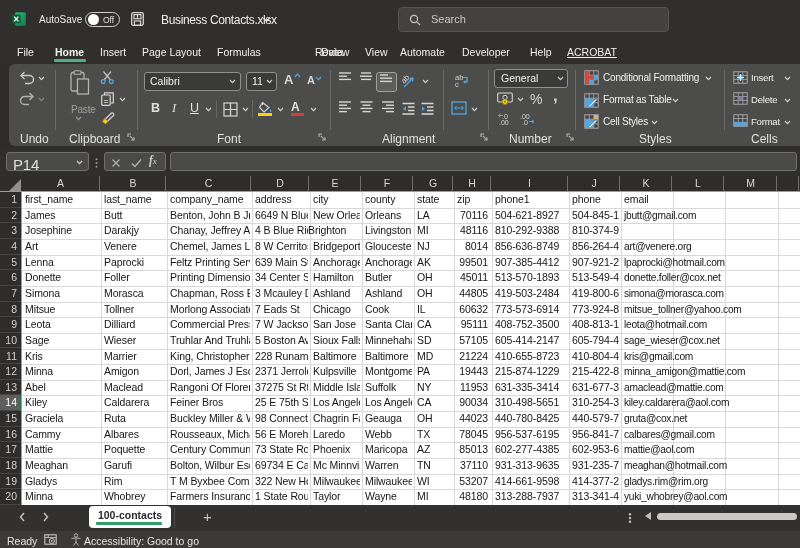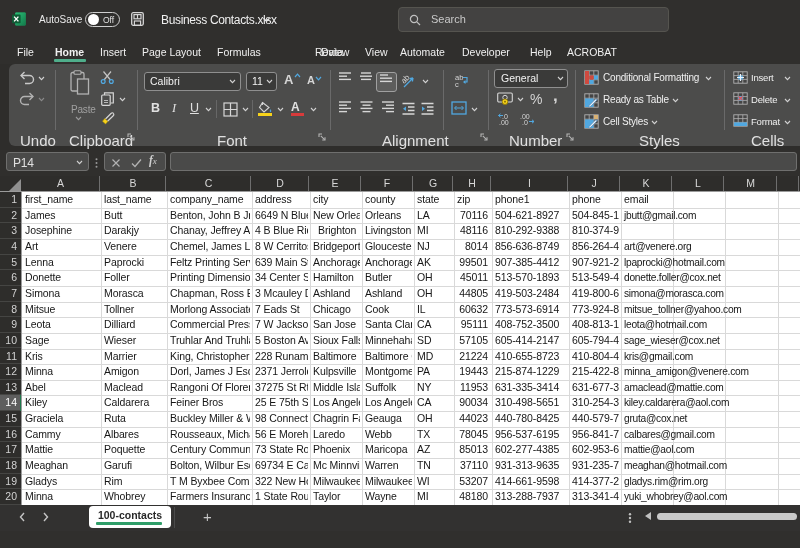--- a/index.html
+++ b/index.html
@@ -12,21 +12,21 @@
 #toggle .lab{position:absolute;left:17px;top:1.5px;font-size:8.5px;color:#e0e0e0}
 #fname{position:absolute;left:161px;top:13px;font-size:12px;letter-spacing:-0.35px;color:#f0f0f0}
 #searchbox{position:absolute;left:398px;top:7px;width:271px;height:25px;background:#434241;border:1px solid #55544f;border-radius:4px}
 #searchbox span{position:absolute;left:32px;top:5px;font-size:11px;color:#c9c9c9}
 
 #menubar{position:absolute;left:0;top:40px;width:800px;height:24px;background:#302f2d}
 .mtab{position:absolute;top:5.5px;font-size:10.5px;color:#f0f0f0;white-space:nowrap}
 
 #ribboncard{position:absolute;left:9px;top:64px;width:791px;height:82px;background:#4c4c4b;border-radius:6px 0 0 6px}
 .gsep{position:absolute;top:6px;width:1px;height:60px;background:#6a6a6a}
-.glab{position:absolute;top:68px;font-size:15px;color:#e0e0e0;text-align:left;white-space:nowrap}
+.glab{position:absolute;top:68px;font-size:12px;color:#e0e0e0;text-align:left;white-space:nowrap}
 .launch{position:absolute;top:69px;width:8px;height:8px}
 .ric{position:absolute}
 .combo{position:absolute;border:1px solid #8f8f8f;border-radius:3px;background:#3a3a39;color:#f2f2f2;font-size:10.5px}
 .btxt{position:absolute;font-size:10px;color:#f0f0f0;white-space:nowrap;letter-spacing:-0.2px}
 
 #fbar{position:absolute;left:0;top:150px;width:800px;height:26px;background:#302f2d}
 .fbox{position:absolute;top:2px;height:19px;background:#4a4a49;border:1px solid #6f6f6e;border-radius:3px}
 
 #grid{position:absolute;left:0;top:176px;width:800px;height:329px;background:#2e2d2b;overflow:hidden}
 .gv{position:absolute;top:16px;width:1px;height:313px;background:#d9d9d9}
@@ -87,21 +87,21 @@
 <span class="mtab" style="left:55px;font-weight:bold;">Home</span>
 <span class="mtab" style="left:100px;">Insert</span>
 <span class="mtab" style="left:142px;">Page Layout</span>
 <span class="mtab" style="left:217px;">Formulas</span>
 <span class="mtab" style="left:277px;padding-left:44px;">Data</span>
 <span class="mtab" style="left:315px;">Review</span>
 <span class="mtab" style="left:365px;">View</span>
 <span class="mtab" style="left:400px;">Automate</span>
 <span class="mtab" style="left:462px;">Developer</span>
 <span class="mtab" style="left:530px;">Help</span>
-<span class="mtab" style="left:567px;">ACROBAT</span>
+<span class="mtab" style="left:567px;text-decoration:underline;">ACROBAT</span>
 <div style="position:absolute;left:54px;top:19px;width:32px;height:2.5px;background:#4fae8b;border-radius:1px"></div>
 </div>
 <div style="position:absolute;left:0;top:64px;width:800px;height:86px;background:#2e2d2b"></div>
 <div id="ribboncard"></div>
 <div id="ribbon" style="position:absolute;left:0;top:64px;width:800px;height:82px">
 <svg class="ric" style="left:19px;top:6px" width="16" height="15" viewBox="0 0 16 15">
         <path d="M2 5.5 H10.5 A4 4 0 0 1 10.5 13.5 H6" fill="none" stroke="#c9c9c9" stroke-width="1.4"></path>
         <path d="M5.5 2 L2 5.5 L5.5 9" fill="none" stroke="#c9c9c9" stroke-width="1.4"></path>
       </svg>
 <svg class="ric" style="left:38px;top:12px" width="7" height="5" viewBox="0 0 7 5">
@@ -316,21 +316,21 @@
 <div class="btxt" style="left:603px;top:8px">Conditional Formatting</div>
 <svg class="ric" style="left:705px;top:12px" width="7" height="5" viewBox="0 0 7 5">
         <path d="M1 1 L3.5 3.6 L6 1" fill="none" stroke="#d2d2d2" stroke-width="1.1"></path>
       </svg>
 <svg class="ric" style="left:584px;top:29px" width="15" height="15" viewBox="0 0 15 15">
         <rect x="0.8" y="0.8" width="13.4" height="13.4" fill="#454545" stroke="#b2b2b2" stroke-width="0.9"></rect>
         <path d="M0.8 5.2 H14.2 M0.8 9.8 H14.2 M5.2 0.8 V14.2 M9.8 0.8 V14.2" stroke="#b2b2b2" stroke-width="0.8"></path>
         <rect x="1" y="5.4" width="8.6" height="8.6" fill="#51a8e0"></rect>
         <path d="M13.5 6.5 L7 13 L4.8 14.6 L5.2 12.4 L11.5 6 Z" fill="#e9f2fa" stroke="#5a88b0" stroke-width="0.7"></path>
       </svg>
-<div class="btxt" style="left:603px;top:30px">Ready as Table</div>
+<div class="btxt" style="left:603px;top:30px">Format as Table</div>
 <svg class="ric" style="left:672px;top:34px" width="7" height="5" viewBox="0 0 7 5">
         <path d="M1 1 L3.5 3.6 L6 1" fill="none" stroke="#d2d2d2" stroke-width="1.1"></path>
       </svg>
 <svg class="ric" style="left:584px;top:50px" width="15" height="15" viewBox="0 0 15 15">
         <rect x="0.8" y="0.8" width="13.4" height="13.4" fill="#454545" stroke="#b2b2b2" stroke-width="0.9"></rect>
         <path d="M0.8 5.2 H14.2 M0.8 9.8 H14.2 M5.2 0.8 V14.2 M9.8 0.8 V14.2" stroke="#b2b2b2" stroke-width="0.8"></path>
         <rect x="1" y="5.4" width="8.6" height="8.6" fill="#51a8e0"></rect>
         <rect x="10" y="1" width="4" height="4" fill="#d8b173"></rect>
         <path d="M13.5 6.5 L7 13 L4.8 14.6 L5.2 12.4 L11.5 6 Z" fill="#e9f2fa" stroke="#5a88b0" stroke-width="0.7"></path>
       </svg>
@@ -366,21 +366,21 @@
         <rect x="1" y="8.4" width="13" height="3.6" fill="#51a8e0"></rect>
       </svg>
 <div class="btxt" style="left:751px;top:52px;font-size:9.5px">Format</div>
 <svg class="ric" style="left:784px;top:56px" width="7" height="5" viewBox="0 0 7 5">
         <path d="M1 1 L3.5 3.6 L6 1" fill="none" stroke="#d2d2d2" stroke-width="1.1"></path>
       </svg>
 <div class="glab" style="left:751px">Cells</div>
 </div>
 <div id="fbar">
 <div class="fbox" style="left:6px;width:83px"></div>
-<div class="btxt" style="left:13px;top:6px;font-size:12px;color:#e0e0e0">P14</div>
+<div class="btxt" style="left:13px;top:6px;font-size:15px;color:#e0e0e0">P14</div>
 <svg class="ric" style="left:76px;top:10px" width="7" height="5" viewBox="0 0 7 5">
         <path d="M1 1 L3.5 3.6 L6 1" fill="none" stroke="#d0d0d0" stroke-width="1.1"></path>
       </svg>
 <svg class="ric" style="left:95px;top:8px" width="3" height="10" viewBox="0 0 3 10">
         <circle cx="1.5" cy="1.2" r="1" fill="#999"></circle>
         <circle cx="1.5" cy="5" r="1" fill="#999"></circle>
         <circle cx="1.5" cy="8.8" r="1" fill="#999"></circle>
       </svg>
 <div class="fbox" style="left:104px;width:62px"></div>
 <svg class="ric" style="left:111px;top:8px" width="10" height="10" viewBox="0 0 10 10">
@@ -491,21 +491,21 @@
         <span class="cz" style="left:454px;width:34px">70116</span>
         <span class="cc" style="left:495px;width:72px">504-621-8927</span>
         <span class="cc" style="left:572px;width:47px">504-845-1427</span>
         <span class="ce" style="left:624px">jbutt@gmail.com</span>
       </div>
 <div class="cr" style="top:47.30px;height:15.65px">
         <span class="cc" style="left:25px;width:74px">Josephine</span>
         <span class="cc" style="left:104px;width:61px">Darakjy</span>
         <span class="cc" style="left:170px;width:80px">Chanay, Jeffrey A Esq</span>
         <span class="cc" style="left:255px;width:53px">4 B Blue Ridge Blvd</span>
-        <span class="cc" style="left:318px;width:47px">Brighton</span>
+        <span class="cc" style="left:308px;width:47px">Brighton</span>
         <span class="cc" style="left:365px;width:47px">Livingston</span>
         <span class="cc" style="left:417px;width:35px">MI</span>
         <span class="cz" style="left:454px;width:34px">48116</span>
         <span class="cc" style="left:495px;width:72px">810-292-9388</span>
         <span class="cc" style="left:572px;width:47px">810-374-9840</span>
       </div>
 <div class="cr" style="top:62.95px;height:15.65px">
         <span class="cc" style="left:25px;width:74px">Art</span>
         <span class="cc" style="left:104px;width:61px">Venere</span>
         <span class="cc" style="left:170px;width:80px">Chemel, James L Cpa</span>
@@ -613,21 +613,21 @@
         <span class="cc" style="left:25px;width:74px">Minna</span>
         <span class="cc" style="left:104px;width:61px">Amigon</span>
         <span class="cc" style="left:170px;width:80px">Dorl, James J Esq</span>
         <span class="cc" style="left:255px;width:53px">2371 Jerrold Ave</span>
         <span class="cc" style="left:313px;width:47px">Kulpsville</span>
         <span class="cc" style="left:365px;width:47px">Montgomery</span>
         <span class="cc" style="left:417px;width:35px">PA</span>
         <span class="cz" style="left:454px;width:34px">19443</span>
         <span class="cc" style="left:495px;width:72px">215-874-1229</span>
         <span class="cc" style="left:572px;width:47px">215-422-8694</span>
-        <span class="ce" style="left:624px">minna_amigon@venere.com</span>
+        <span class="ce" style="left:624px">minna_amigon@mattie.com</span>
       </div>
 <div class="cr" style="top:203.80px;height:15.65px">
         <span class="cc" style="left:25px;width:74px">Abel</span>
         <span class="cc" style="left:104px;width:61px">Maclead</span>
         <span class="cc" style="left:170px;width:80px">Rangoni Of Florence</span>
         <span class="cc" style="left:255px;width:53px">37275 St  Rt 17m M</span>
         <span class="cc" style="left:313px;width:47px">Middle Island</span>
         <span class="cc" style="left:365px;width:47px">Suffolk</span>
         <span class="cc" style="left:417px;width:35px">NY</span>
         <span class="cz" style="left:454px;width:34px">11953</span>
@@ -740,12 +740,26 @@
 <div class="abs" style="left:203px;top:3px;font-size:15px;color:#c5c5c5">+</div>
 <svg class="ric" style="left:628px;top:508px" width="0" height="0" viewBox="0 0 1 1"></svg>
 <svg class="ric" style="left:628px;top:8px" width="4" height="10" viewBox="0 0 4 10">
         <circle cx="2" cy="1.3" r="1.2" fill="#c0c0c0"></circle>
         <circle cx="2" cy="5" r="1.2" fill="#c0c0c0"></circle>
         <circle cx="2" cy="8.7" r="1.2" fill="#c0c0c0"></circle>
       </svg>
 <div class="abs" style="left:645px;top:7px;width:0;height:0;border-top:4.5px solid transparent;border-bottom:4.5px solid transparent;border-right:6px solid #c0c0c0"></div>
 <div class="abs" style="left:657px;top:8px;width:140px;height:7px;background:#c9c9c9;border-radius:3.5px"></div>
 </div>
+<div id="statusbar">
+<div class="abs" style="left:7px;top:4px">Ready</div>
+<svg class="ric" style="left:44px;top:3px" width="13" height="11" viewBox="0 0 13 11">
+        <rect x="0.8" y="0.8" width="11.4" height="9.4" fill="none" stroke="#c5c5c5" stroke-width="1.1"></rect>
+        <path d="M0.8 3.6 H12.2 M4.2 0.8 V3.6" stroke="#c5c5c5" stroke-width="0.9"></path>
+        <circle cx="7.8" cy="7" r="2.6" fill="none" stroke="#c5c5c5" stroke-width="1"></circle>
+        <circle cx="7.8" cy="7" r="0.9" fill="#c5c5c5"></circle>
+      </svg>
+<svg class="ric" style="left:70px;top:2px" width="12" height="13" viewBox="0 0 12 13">
+        <circle cx="6" cy="2.4" r="1.7" fill="none" stroke="#b5b5b5" stroke-width="1"></circle>
+        <path d="M1.5 5.5 Q6 4.3 10.5 5.5 M6 5.2 V9 M6 9 L3.5 12.5 M6 9 L8.5 12.5" fill="none" stroke="#b5b5b5" stroke-width="1"></path>
+      </svg>
+<div class="abs" style="left:84px;top:4px">Accessibility: Good to go</div>
+</div>
 </div>
 </body></html>

